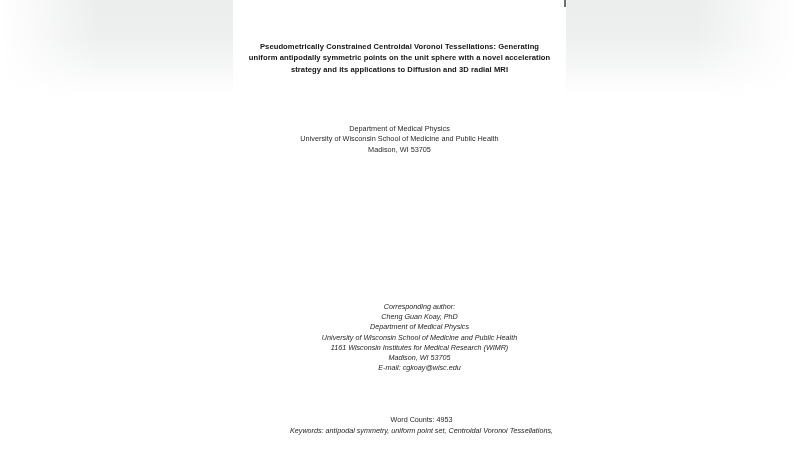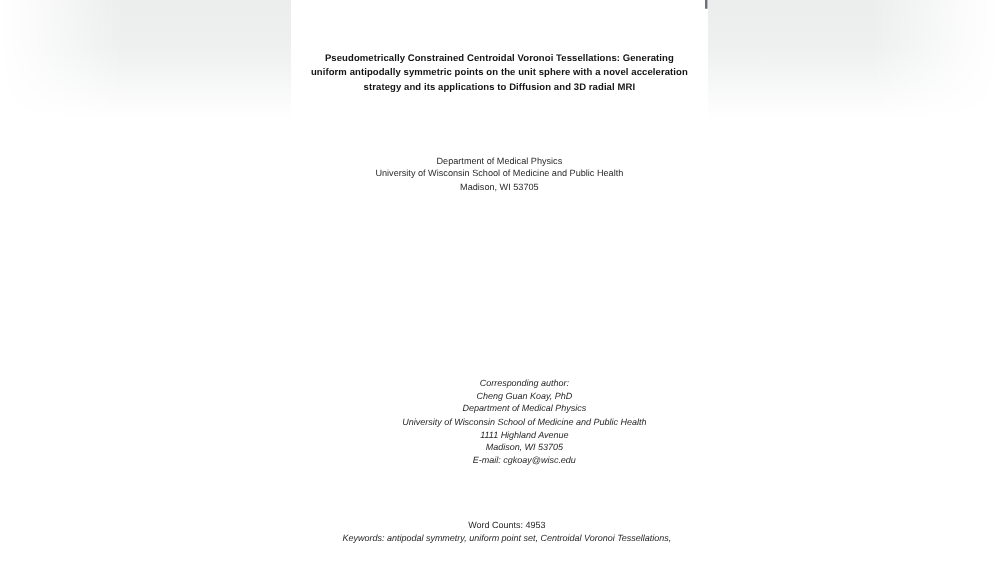--- a/index.html
+++ b/index.html
@@ -126,21 +126,21 @@
     font-style: italic;
     font-size: 7.2px;
     line-height: 10.2px;
     color: #262626;
     margin-left: 20px;
   }
 
   
   #footer-block {
     position: absolute;
-    left: 0px;
+    left: 16px;
     top: 415px;
     width: 345px;
     text-align: left;
     font-size: 7.2px;
     line-height: 10.2px;
     color: #262626;
   }
   #keywords-line {
     margin-top: 1px;
     font-style: italic;
@@ -171,21 +171,21 @@
       <span class="line">Department of Medical Physics</span>
       <span class="line">University of Wisconsin School of Medicine and Public Health</span>
       <span class="line">Madison, WI 53705</span>
     </div>
 
     <div id="corresponding-author-block">
       <span class="line">Corresponding author:</span>
       <span class="line">Cheng Guan Koay, PhD</span>
       <span class="line">Department of Medical Physics</span>
       <span class="line">University of Wisconsin School of Medicine and Public Health</span>
-      <span class="line">1111 Highland Avenue</span>
+      <span class="line">1161 Wisconsin Institutes for Medical Research (WIMR)</span>
       <span class="line">Madison, WI 53705</span>
       <span class="line">E-mail: cgkoay@wisc.edu</span>
     </div>
 
     <div id="footer-block">
       <span class="line">Word Counts: 4953</span>
       <span id="keywords-line" class="line">Keywords: antipodal symmetry, uniform point set, Centroidal Voronoi Tessellations,</span>
     </div>
 
   </div>

